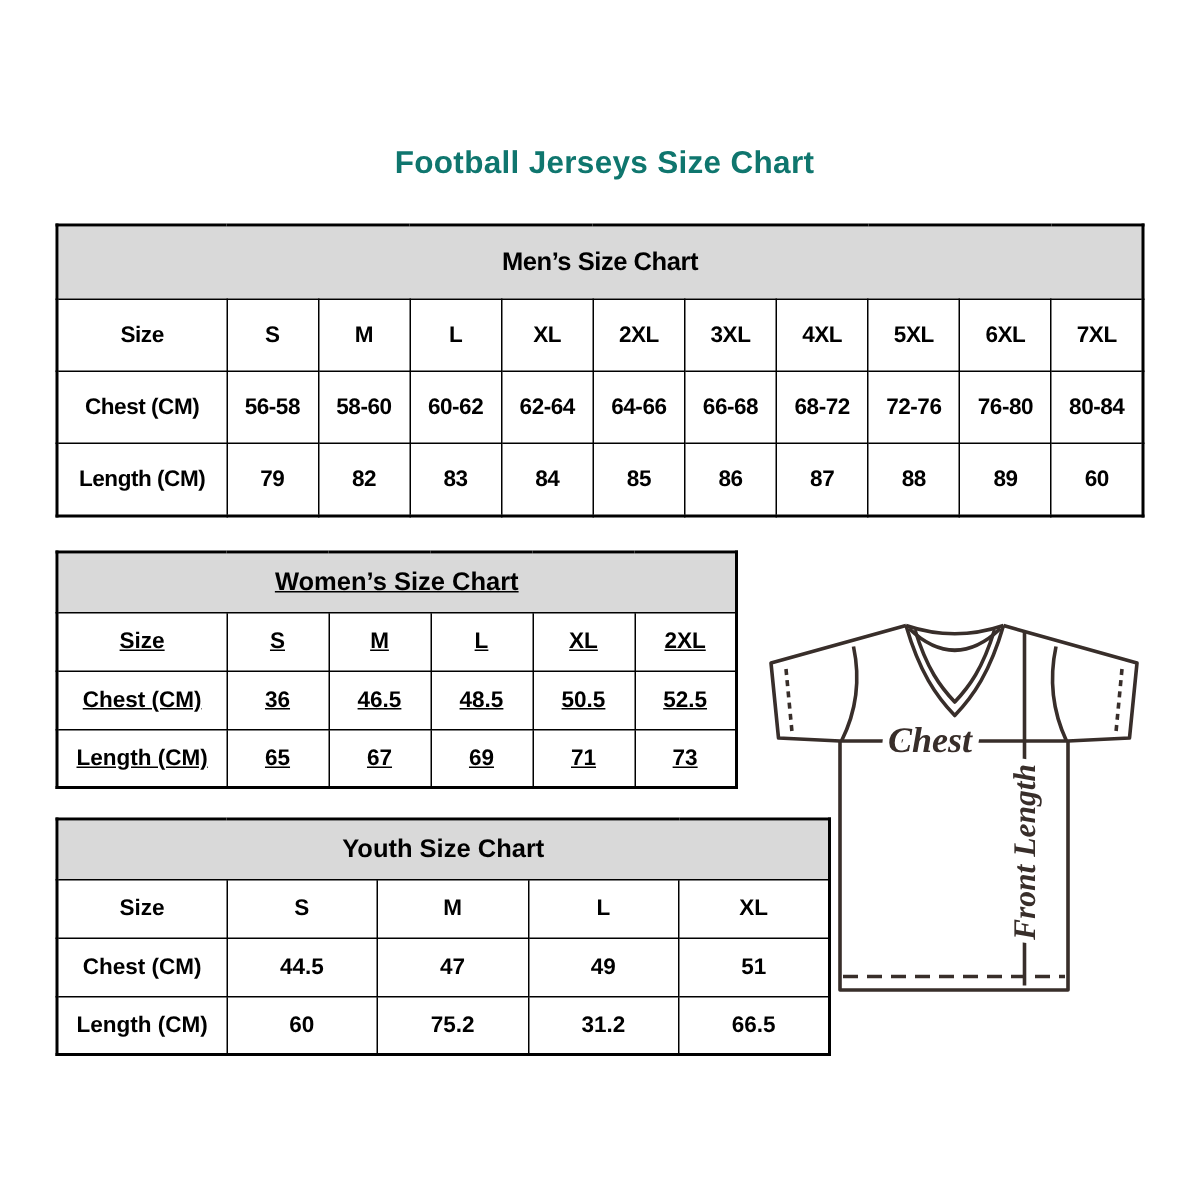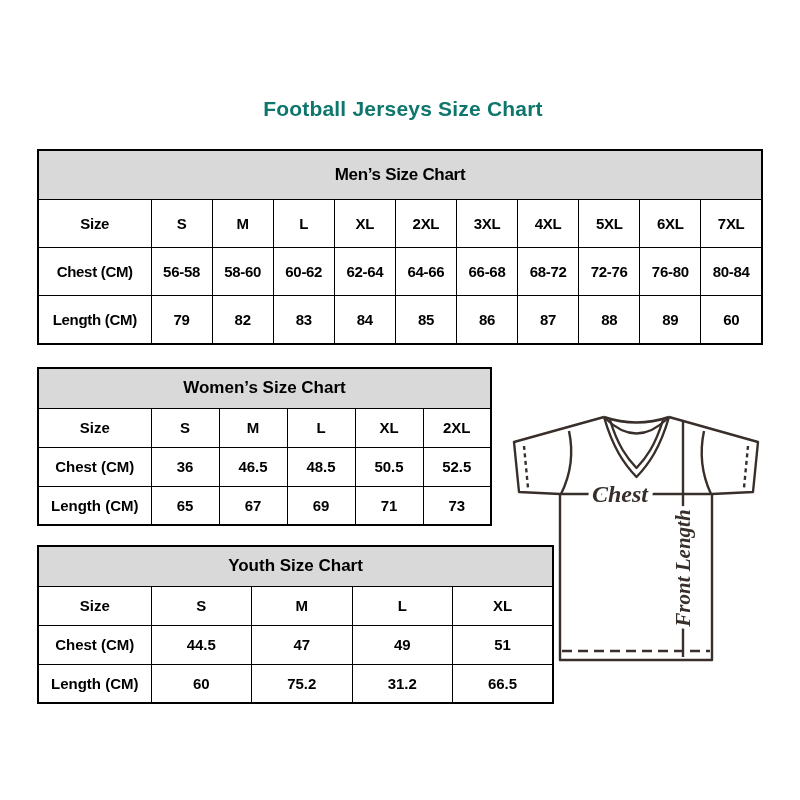--- a/index.html
+++ b/index.html
@@ -46,21 +46,21 @@
     white-space: nowrap;
   }
   table.size-table td.header-cell {
     background: #d9d9d9;
     font-size: 17px;
   }
   table.mens { left: 37px; top: 149px; width: 726px; height: 196px; }
   table.mens td { letter-spacing: -0.3px; }
   table.mens tr { height: 39px; }
   table.mens tr.header-row { height: 40px; }
-  table.womens { left: 37px; top: 367px; width: 455px; height: 158px; }
+  table.womens { left: 37px; top: 367px; width: 455px; height: 158px; text-decoration: underline; }
   table.youth  { left: 37px; top: 545px; width: 517px; height: 158px; }
   table.womens tr, table.youth tr { height: 39px; }
   table.womens tr.header-row, table.youth tr.header-row { height: 40px; }
   svg.jersey {
     position: absolute;
     left: 498px;
     top: 406px;
     width: 276px;
     height: 274px;
   }

